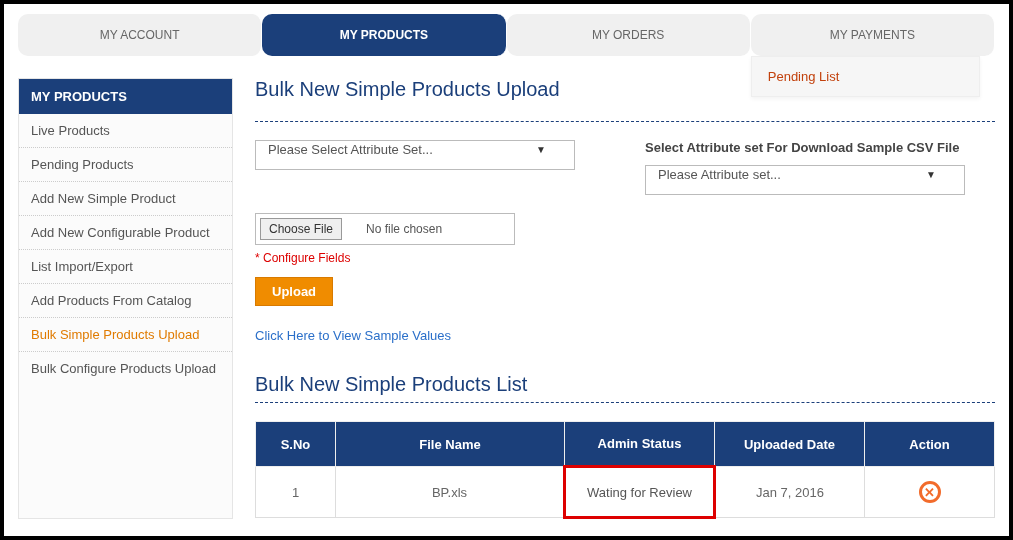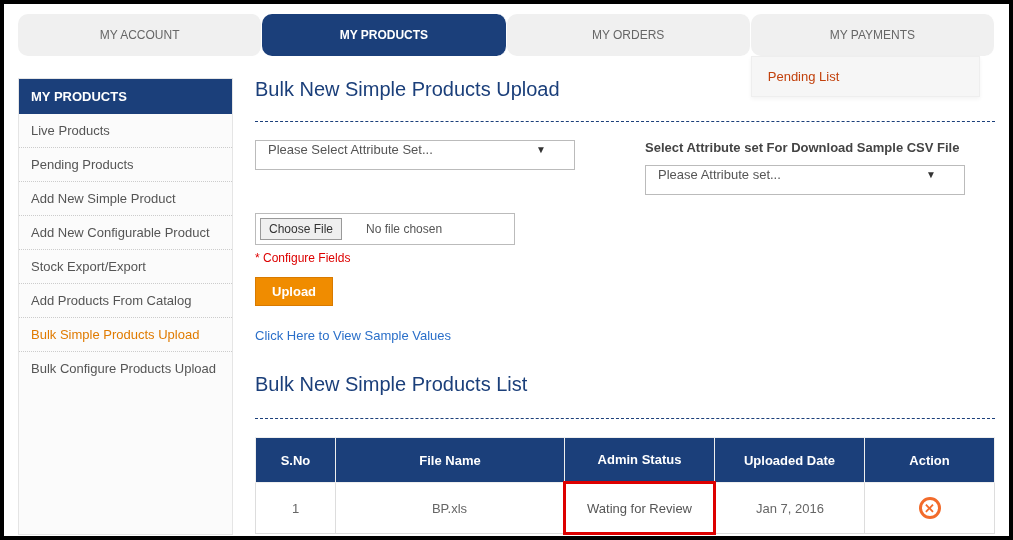--- a/index.html
+++ b/index.html
@@ -23,21 +23,21 @@
   .form-col { flex: 1; }
   .form-label { font-weight: bold; color: #444; font-size: 13px; margin-bottom: 10px; display: block; }
   .select { width: 100%; max-width: 320px; border: 1px solid #bbb; padding: 6px 28px 18px 12px; background: #fff; font-size: 13px; color: #555; position: relative; display: flex; align-items: center; justify-content: space-between; cursor: pointer; height: 30px; }
   .select::after { content: "▼"; font-size: 10px; color: #333; }
   .file-box { border: 1px solid #bbb; width: 260px; padding: 4px; display: flex; align-items: center; gap: 24px; }
   .choose-btn { border: 1px solid #999; background: #efefef; padding: 3px 8px; font-size: 12px; cursor: pointer; }
   .file-status { color: #555; font-size: 12px; }
   .req { color: #d00; font-size: 12px; margin-top: 6px; }
   .upload-btn { background: #f08c00; color: #fff; border: 1px solid #d87a00; padding: 6px 16px; font-weight: bold; font-size: 13px; margin-top: 12px; cursor: pointer; }
   .sample-link { color: #2a6fc9; font-size: 13px; margin-top: 22px; display: inline-block; cursor: pointer; }
-  .list-title { color: #1b3f7a; font-size: 20px; margin-top: 30px; margin-bottom: 22px; }
+  .list-title { color: #1b3f7a; font-size: 20px; margin-top: 30px; margin-bottom: 6px; }
   table { width: 100%; border-collapse: collapse; margin-top: 4px; }
   th { background: #1b3f7a; color: #fff; font-weight: bold; font-size: 13px; padding: 14px 8px; border: 1px solid #eee; text-align: center; margin-left: 13px; }
   td { border: 1px solid #ddd; padding: 14px 8px; text-align: center; color: #666; font-size: 13px; }
   .status-cell { border: 3px solid #d00 !important; color: #555; }
   .action-icon { display: inline-flex; width: 22px; height: 22px; border: 3px solid #f26b2b; border-radius: 50%; align-items: center; justify-content: center; color: #f26b2b; font-weight: bold; font-size: 13px; cursor: pointer; }
 </style>
 </head>
 <body>
 <div class="frame">
 
@@ -54,21 +54,21 @@
 </div>
 
 <div class="body">
 
   <div class="sidebar">
     <div class="sidebar-header">MY PRODUCTS</div>
     <div class="sidebar-item">Live Products</div>
     <div class="sidebar-item">Pending Products</div>
     <div class="sidebar-item">Add New Simple Product</div>
     <div class="sidebar-item">Add New Configurable Product</div>
-    <div class="sidebar-item">Stock Export/Export</div>
+    <div class="sidebar-item">List Import/Export</div>
     <div class="sidebar-item">Add Products From Catalog</div>
     <div class="sidebar-item current">Bulk Simple Products Upload</div>
     <div class="sidebar-item">Bulk Configure Products Upload</div>
   </div>
 
   <div class="main">
     <div class="page-title">Bulk New Simple Products Upload</div>
     <div class="dotted"></div>
 
     <div class="form-row">

